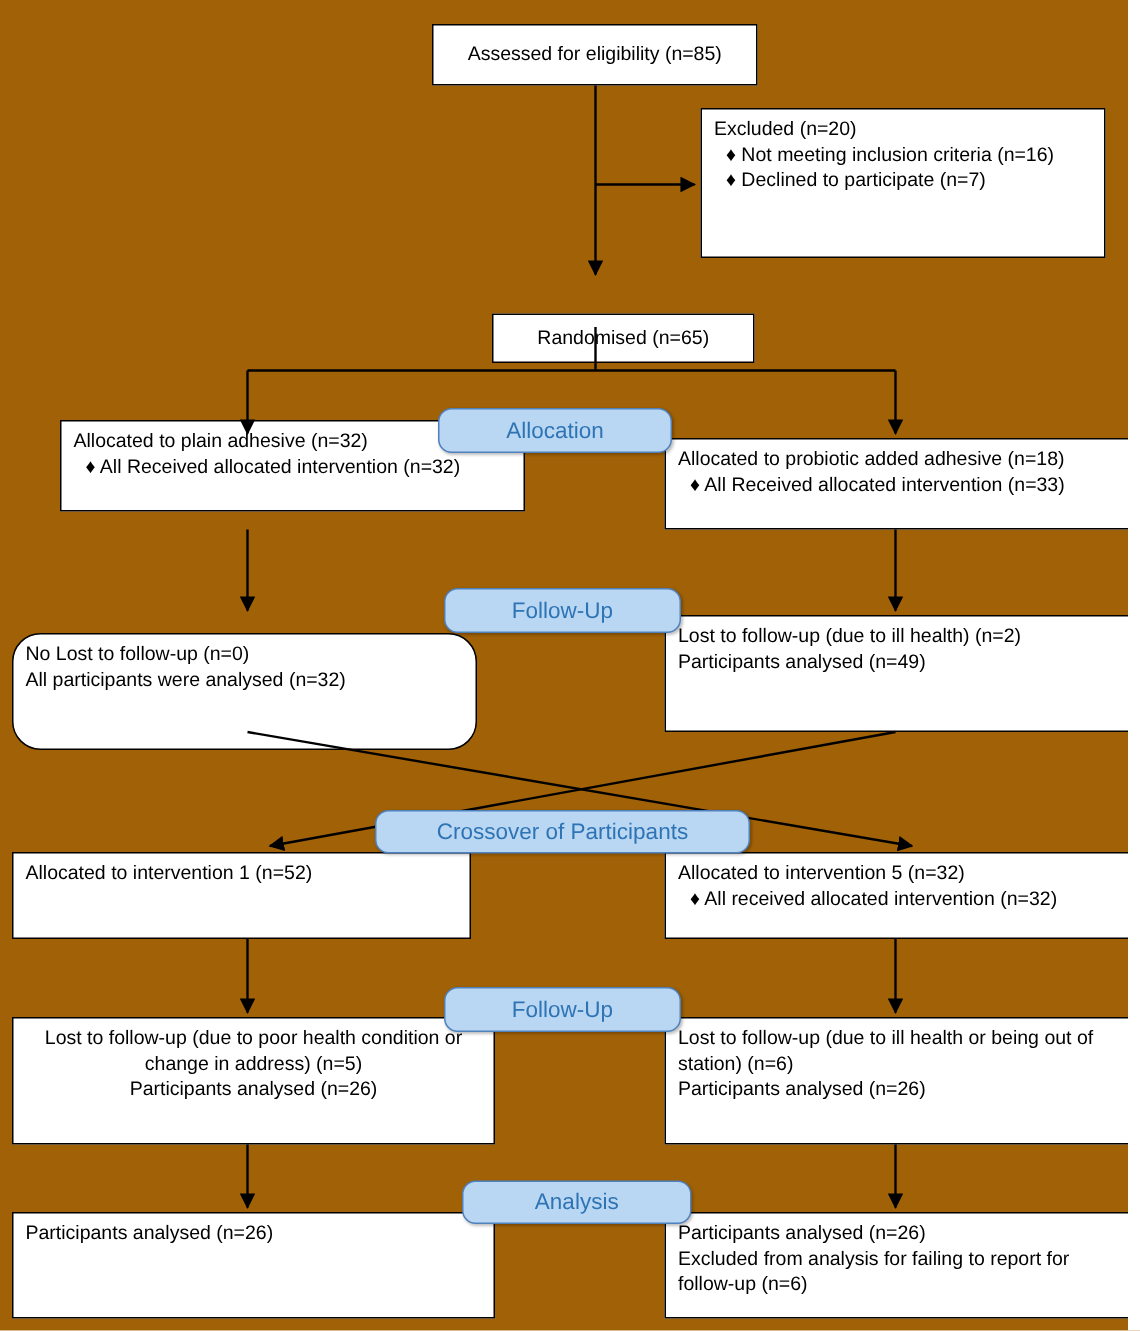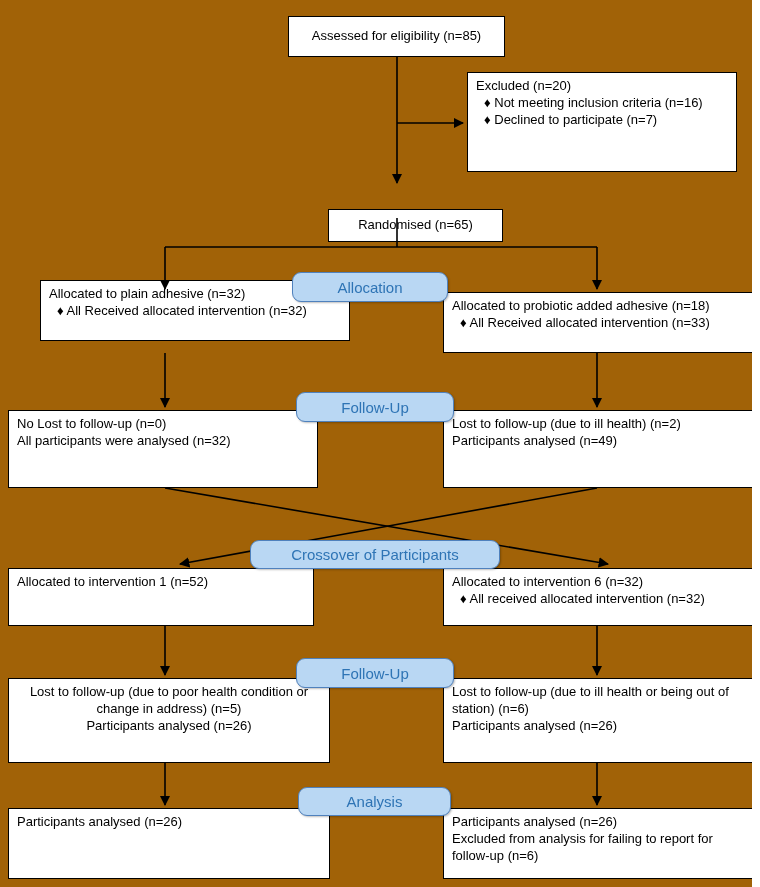--- a/index.html
+++ b/index.html
@@ -84,36 +84,36 @@
   <div class="box" style="left:8px; top:280px; width:310px; height:61px;margin-left:32px;">
     <span class="line">Allocated to plain adhesive (n=32)</span>
     <span class="line bullet">♦ All Received allocated intervention (n=32)</span>
   </div>
 
   <div class="box" style="left:443px; top:292px; width:311px; height:61px;">
     <span class="line">Allocated to probiotic added adhesive (n=18)</span>
     <span class="line bullet">♦ All Received allocated intervention (n=33)</span>
   </div>
 
-  <div class="box" style="left:8px; top:410px; width:310px; height:78px;">
+  <div class="box" style="left:8px; top:422px; width:310px; height:78px;border-radius:19px;">
     <span class="line">No Lost to follow-up (n=0)</span>
     <span class="line">All participants were analysed (n=32)</span>
   </div>
 
   <div class="box" style="left:443px; top:410px; width:311px; height:78px;">
     <span class="line">Lost to follow-up (due to ill health) (n=2)</span>
     <span class="line">Participants analysed (n=49)</span>
   </div>
 
   <div class="box" style="left:8px; top:568px; width:306px; height:58px;">
     <span class="line">Allocated to intervention 1 (n=52)</span>
   </div>
 
   <div class="box" style="left:443px; top:568px; width:311px; height:58px;">
-    <span class="line">Allocated to intervention 6 (n=32)</span>
+    <span class="line">Allocated to intervention 5 (n=32)</span>
     <span class="line bullet">♦ All received allocated intervention (n=32)</span>
   </div>
 
   <div class="box" style="left:8px; top:678px; width:322px; height:85px;text-align:center;">
     <span class="line">Lost to follow-up (due to poor health condition or change in address) (n=5)</span>
     <span class="line">Participants analysed (n=26)</span>
   </div>
 
   <div class="box" style="left:443px; top:678px; width:311px; height:85px;">
     <span class="line">Lost to follow-up (due to ill health or being out of station) (n=6)</span>
@@ -153,15 +153,15 @@
 
 
   <div class="pill" style="left:292px; top:272px; width:156px; height:30px;">Allocation</div>
 
   <div class="pill" style="left:296px; top:392px; width:158px; height:30px;">Follow-Up</div>
 
   <div class="pill" style="left:250px; top:540px; width:250px; height:29px;">Crossover of Participants</div>
 
   <div class="pill" style="left:296px; top:658px; width:158px; height:30px;">Follow-Up</div>
 
-  <div class="pill" style="left:298px; top:787px; width:153px; height:29px;">Analysis</div>
+  <div class="pill" style="left:308px; top:787px; width:153px; height:29px;">Analysis</div>
 
 </div>
 
 </body></html>

